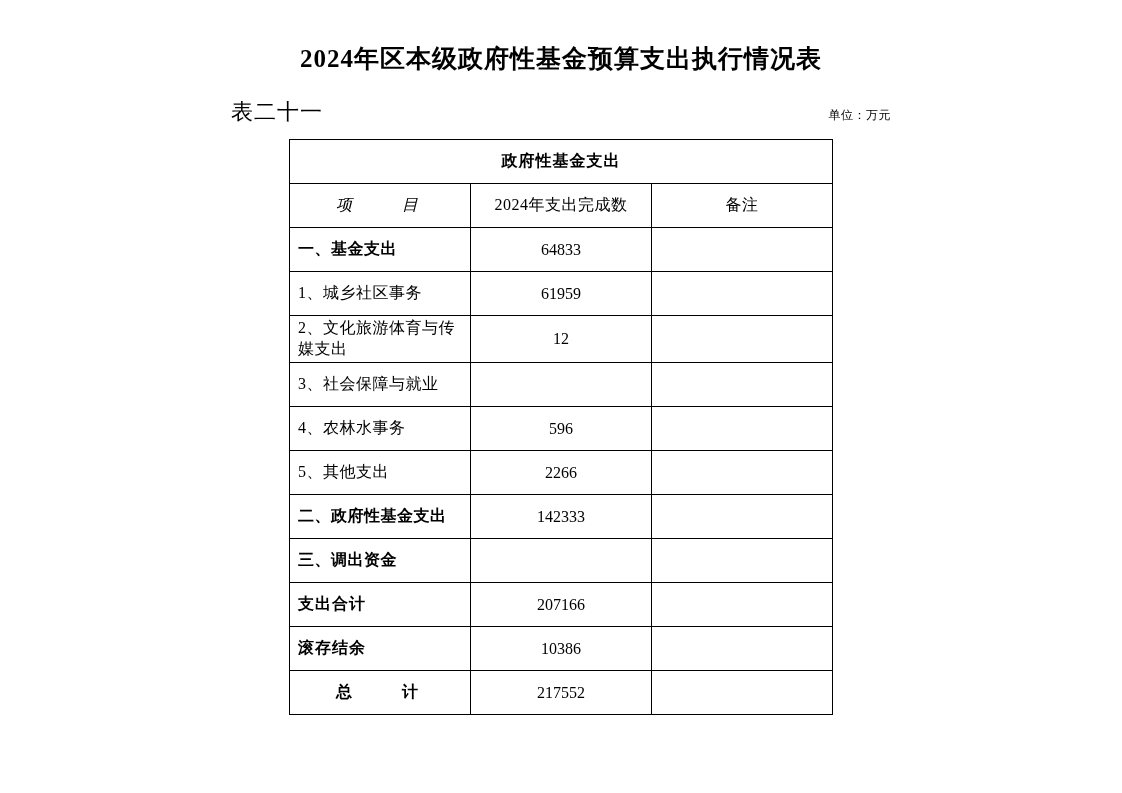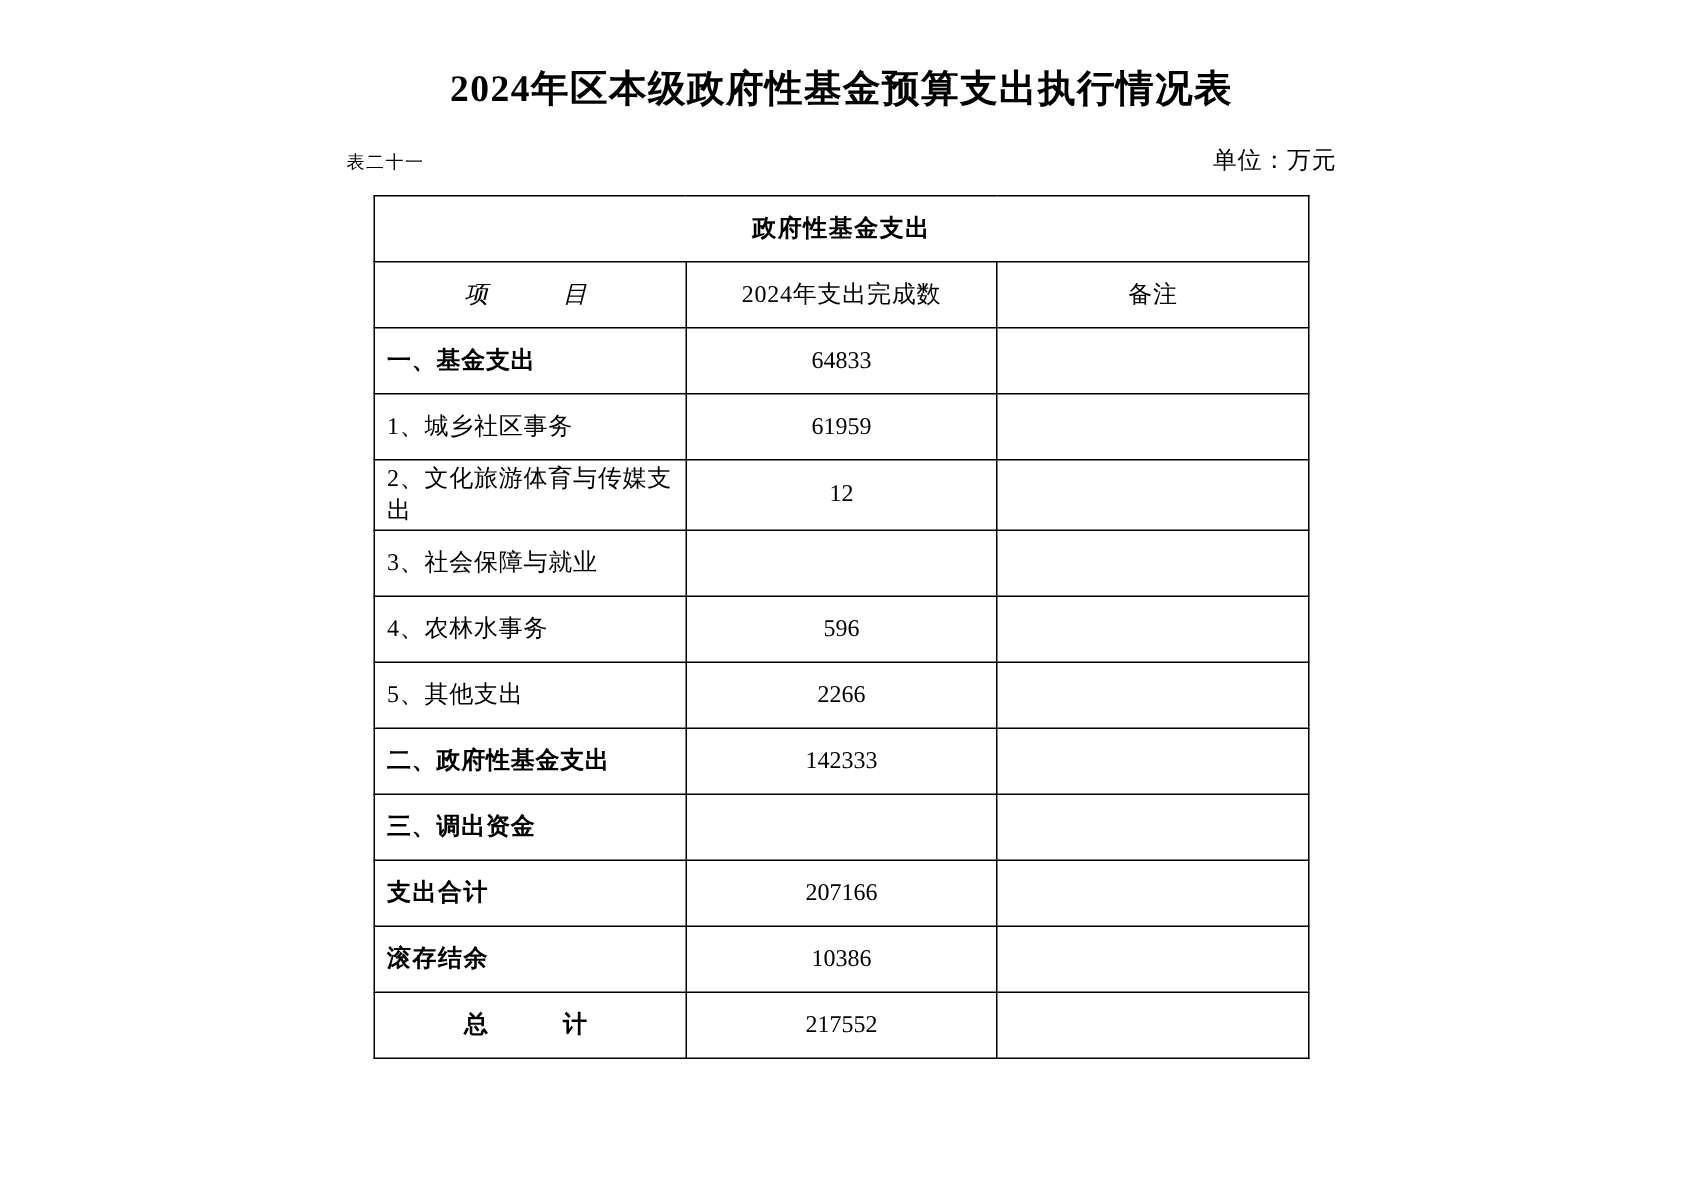--- a/index.html
+++ b/index.html
@@ -32,31 +32,31 @@
   .sub-row {
     width: 660px;
     margin: 22px auto 0 auto;
     display: flex;
     justify-content: space-between;
     align-items: baseline;
     font-size: 16px;
     padding: 0 0px;
   }
   .sub-left {
-    font-size: 12px;
+    font-size: 22px;
     letter-spacing: 1px;
   }
   .sub-right {
-    font-size: 16px;
+    font-size: 12px;
     letter-spacing: 0.5px;
   }
   table.budget {
     border-collapse: collapse;
     margin: 12px auto 0 auto;
-    width: 624px;
+    width: 544px;
     table-layout: fixed;
   }
   table.budget td {
     border: 1px solid #000000;
     height: 44px;
     font-size: 16px;
     padding: 2px 8px;
     box-sizing: border-box;
   }
   td.col-item { width: 247px; }

